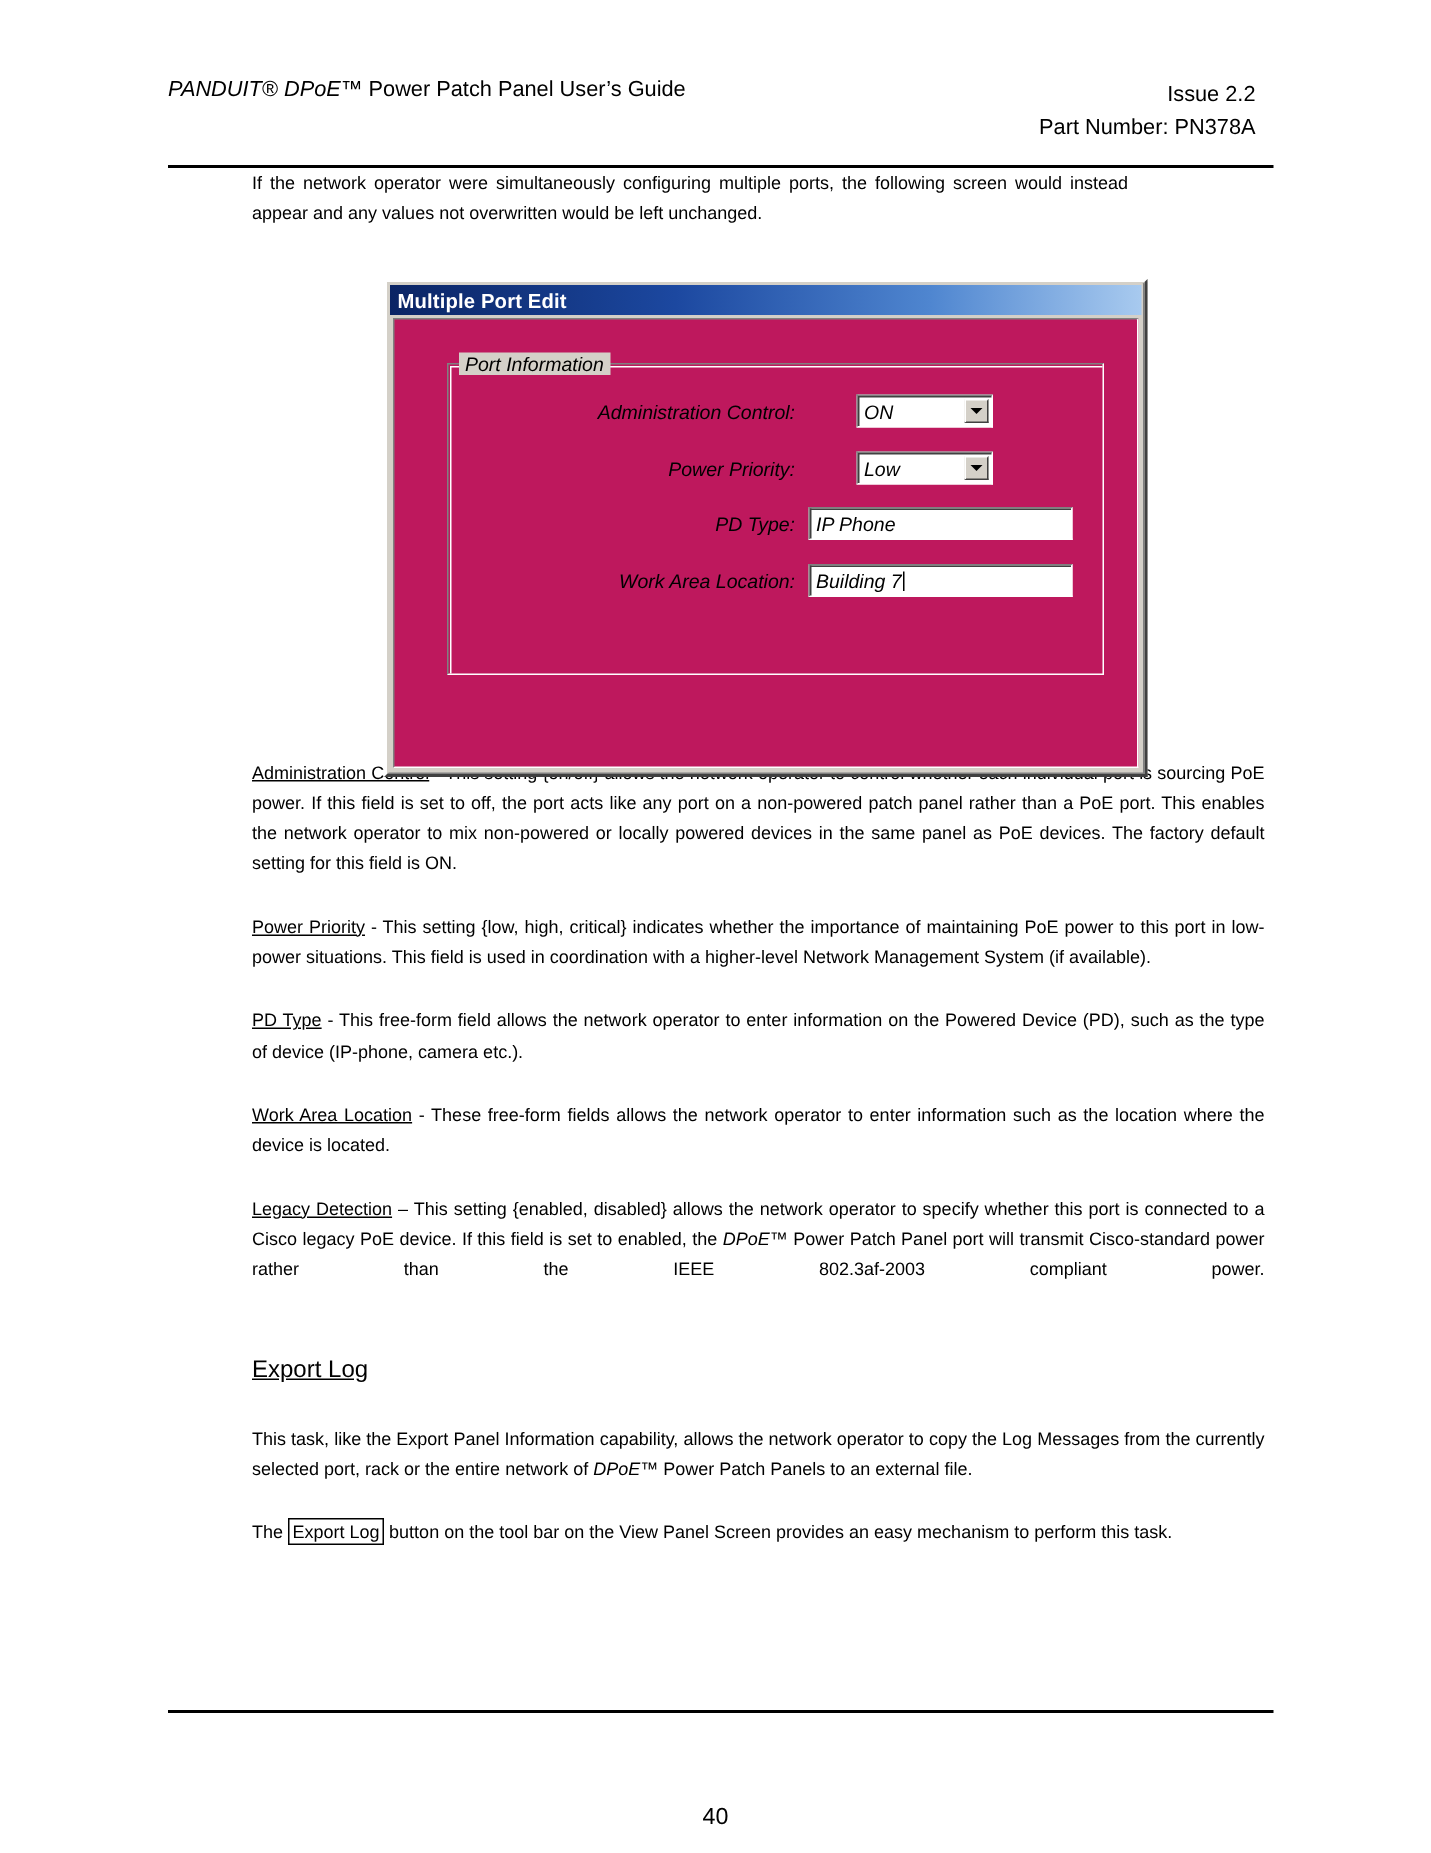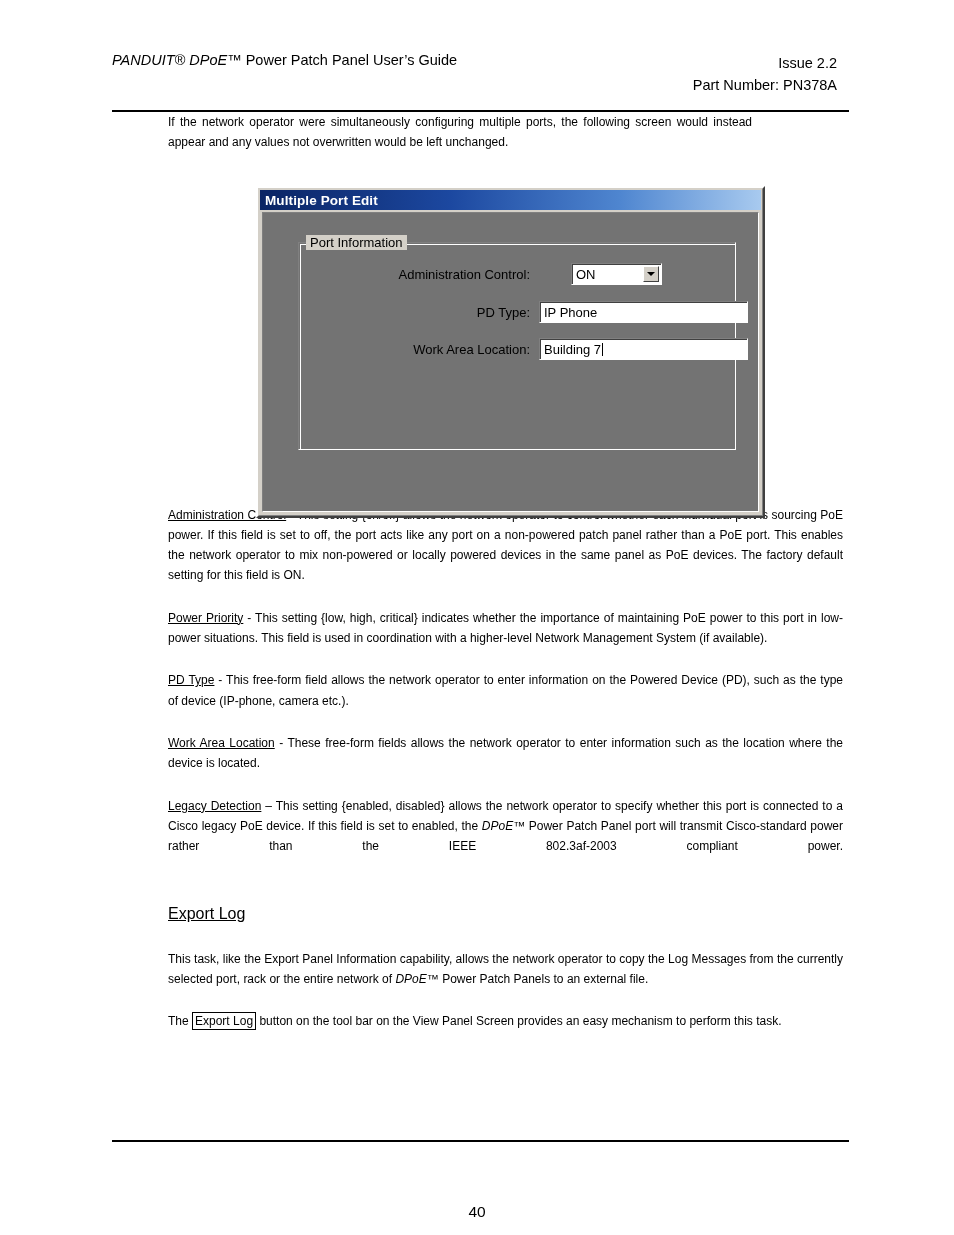--- a/index.html
+++ b/index.html
@@ -160,26 +160,27 @@
     font-weight: bold;
     letter-spacing: 0.1px;
     white-space: nowrap;
   }
   .client {
     position: absolute;
     left: 4px;
     top: 24px;
     right: 4px;
     bottom: 4px;
-    background: #737373;
+    background: #be185d;
     border-top: 1px solid #808080;
     border-left: 1px solid #808080;
     border-right: 1px solid #ffffff;
     border-bottom: 1px solid #ffffff;
     box-sizing: border-box;
+    font-style: italic;
   }
 
   
   .groupbox {
     position: absolute;
     left: 35px;
     top: 22px;
     width: 438px;
     height: 215px;
   }
@@ -256,21 +257,21 @@
     border-left: 1px solid #404040;
     box-sizing: border-box;
     pointer-events: none;
   }
   .combo {
     width: 91px;
     height: 22px;
     margin-left: 32px;
   }
   .textfield {
-    width: 209px;
+    width: 176px;
     height: 22px;
   }
   .field-text {
     position: absolute;
     left: 4px;
     top: 3px;
     font-size: 13px;
     white-space: nowrap;
     z-index: 1;
   }
@@ -422,20 +423,31 @@
             <div class="fctl">
               <div class="sunken combo">
                 <span class="field-text">ON</span>
                 <span class="combo-arrow">
                     <span class="tri"></span>
                   </span>
               </div>
             </div>
           </div>
 
+          <div class="frow">
+            <div class="flabel">Power Priority:</div>
+            <div class="fctl">
+              <div class="sunken combo">
+                <span class="field-text">Low</span>
+                <span class="combo-arrow">
+                    <span class="tri"></span>
+                  </span>
+              </div>
+            </div>
+          </div>
 
           <div class="frow">
             <div class="flabel">PD Type:</div>
             <div class="fctl">
               <div class="sunken textfield">
                 <span class="field-text">IP Phone</span>
               </div>
             </div>
           </div>
 

